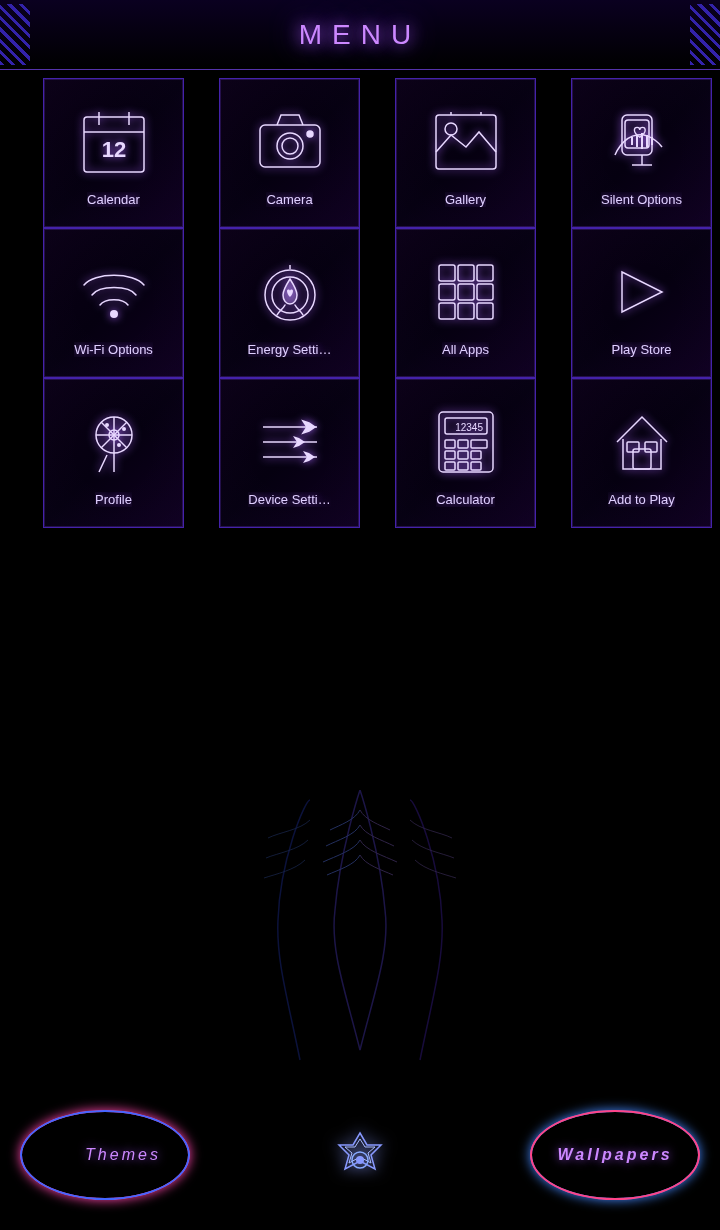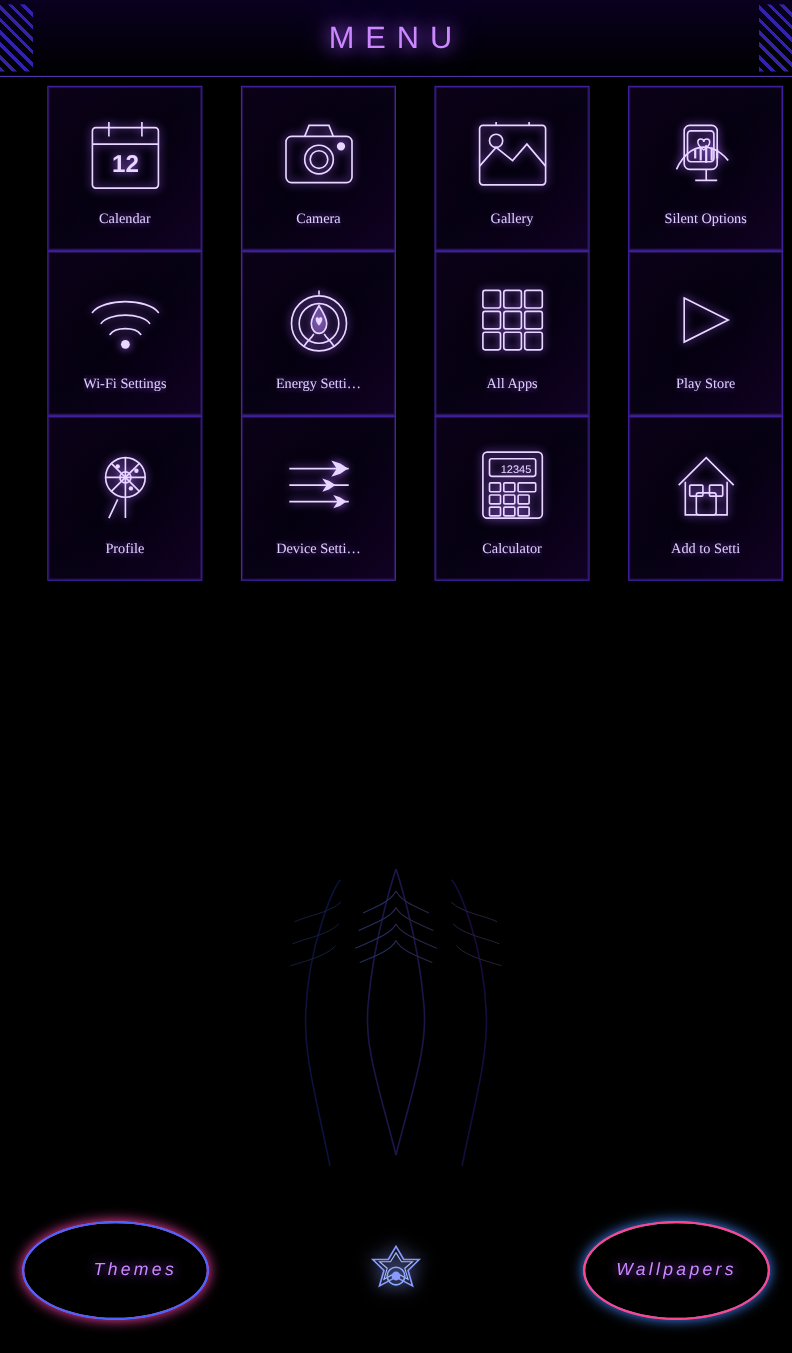--- a/index.html
+++ b/index.html
@@ -113,21 +113,20 @@
 
     .app-label {
       color: #e0d0ff;
       font-size: 13px;
       text-align: left;
       text-shadow: 0 0 8px #8855cc;
       white-space: nowrap;
       overflow: hidden;
       text-overflow: ellipsis;
       max-width: 95%;
-      font-family: Liberation Serif, serif;
     }
 
     
     .bottom-nav {
       position: absolute;
       bottom: 0;
       left: 0;
       right: 0;
       height: 180px;
       z-index: 2;
@@ -161,20 +160,21 @@
       position: absolute;
       inset: -2px;
       border-radius: 50%;
       border: 2px solid #4466ff;
       clip-path: ellipse(50% 50% at 50% 50%);
     }
 
     .bottom-btn-wallpapers {
       border-color: #4488ff;
       box-shadow: 0 0 10px #4488ff;
+      font-weight: bold;
     }
 
     .bottom-btn-wallpapers::before {
       content: '';
       position: absolute;
       inset: -2px;
       border-radius: 50%;
       border: 2px solid #ff4488;
     }
 
@@ -273,21 +273,21 @@
   <div class="app-item">
     <div class="web-bg"></div>
     <div class="app-icon">
       <svg viewBox="0 0 70 70">
         <path d="M5 28 C15 15 55 15 65 28" stroke-linecap="round"></path>
         <path d="M13 38 C20 28 50 28 57 38" stroke-linecap="round"></path>
         <path d="M21 48 C26 41 44 41 49 48" stroke-linecap="round"></path>
         <circle cx="35" cy="57" r="4" fill="#e8d8ff" stroke="none"></circle>
       </svg>
     </div>
-    <span class="app-label">Wi-Fi Settings</span>
+    <span class="app-label">Wi-Fi Options</span>
   </div>
 
   <div class="app-item">
     <div class="web-bg"></div>
     <div class="app-icon">
       <svg viewBox="0 0 70 70">
         <circle cx="35" cy="38" r="25"></circle>
         <circle cx="35" cy="38" r="18"></circle>
         <path d="M35 22 C35 22 28 33 28 38 C28 43 31 47 35 47 C39 47 42 43 42 38 C42 33 35 22 35 22Z" fill="rgba(200,160,255,0.3)"></path>
         <path d="M30 48 C28 52 24 54 22 58" stroke-linecap="round"></path>
@@ -405,21 +405,21 @@
 
         <path d="M10 35 L35 10 L60 35"></path>
         <path d="M16 32 L16 62 L54 62 L54 32"></path>
 
         <rect x="26" y="42" width="18" height="20" rx="2"></rect>
 
         <rect x="20" y="35" width="12" height="10" rx="1"></rect>
         <rect x="38" y="35" width="12" height="10" rx="1"></rect>
       </svg>
     </div>
-    <span class="app-label">Add to Setti</span>
+    <span class="app-label">Add to Play</span>
   </div>
 
 
 </div>
 
 <svg class="bg-feathers" viewBox="0 0 400 280" xmlns="http://www.w3.org/2000/svg">
 
   <path d="M200 0 C200 0 180 60 175 120 C170 160 185 200 200 260 C215 200 230 160 225 120 C220 60 200 0 200 0Z" stroke="#4433aa" stroke-width="1.5" fill="none" opacity="0.6"></path>
 
   <path d="M200 20 C195 30 180 35 170 40" stroke="#334488" stroke-width="1" fill="none"></path>

